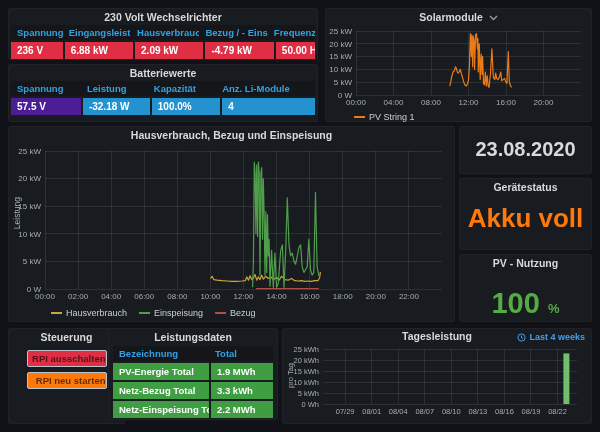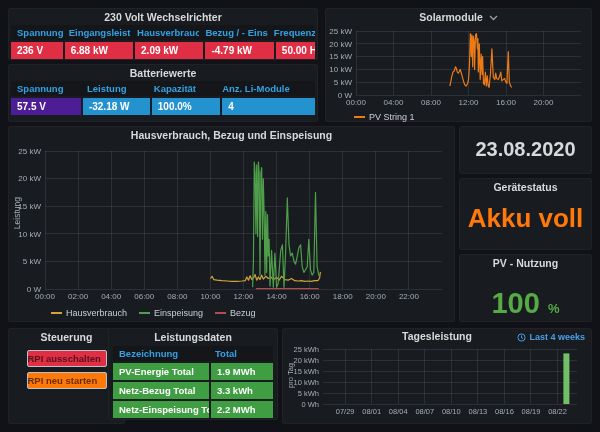--- a/index.html
+++ b/index.html
@@ -27,21 +27,21 @@
   .ylab{position:absolute;font-size:8.5px;color:#a6adb5;writing-mode:vertical-lr;
         transform:rotate(180deg);}
   
   .bigdate{line-height:44px;text-align:center;font-size:20px;font-weight:700;color:#d8d9da;}
   .statusval{text-align:center;font-size:26px;font-weight:700;margin-top:8px;}
   .pvval{text-align:center;font-size:29px;font-weight:700;margin-top:16px;}
   .pvunit{font-size:13px;font-weight:700;}
   
   .ctl-btn{display:block;width:80px;height:17px;margin:5px auto 0;border:1px solid #b9c1c9;
            border-radius:2px;font-size:9.5px;font-weight:700;color:rgba(0,0,0,0.62);
-           line-height:15px;text-align:left;cursor:pointer;box-sizing:border-box;}
+           line-height:15px;text-align:right;cursor:pointer;box-sizing:border-box;}
   
   .erow{display:flex;gap:2px;margin:2px 4px 0;}
   .ecell{color:#fff;font-size:9.5px;font-weight:700;padding:3px 6px;box-sizing:border-box;
          white-space:nowrap;overflow:hidden;}
   .e1{flex:0 0 60%;} .e2{flex:1;}
   .ehrow{display:flex;background:#141619;margin:1px 4px 0;}
   .ehcell{color:#33a2e5;font-size:9.5px;font-weight:700;padding:2px 6px;box-sizing:border-box;}
   .timerange{position:absolute;right:6px;top:3px;display:flex;align-items:center;
              font-size:9px;font-weight:700;color:#4a9fe8;}
   .timerange svg{margin-right:3px;}

